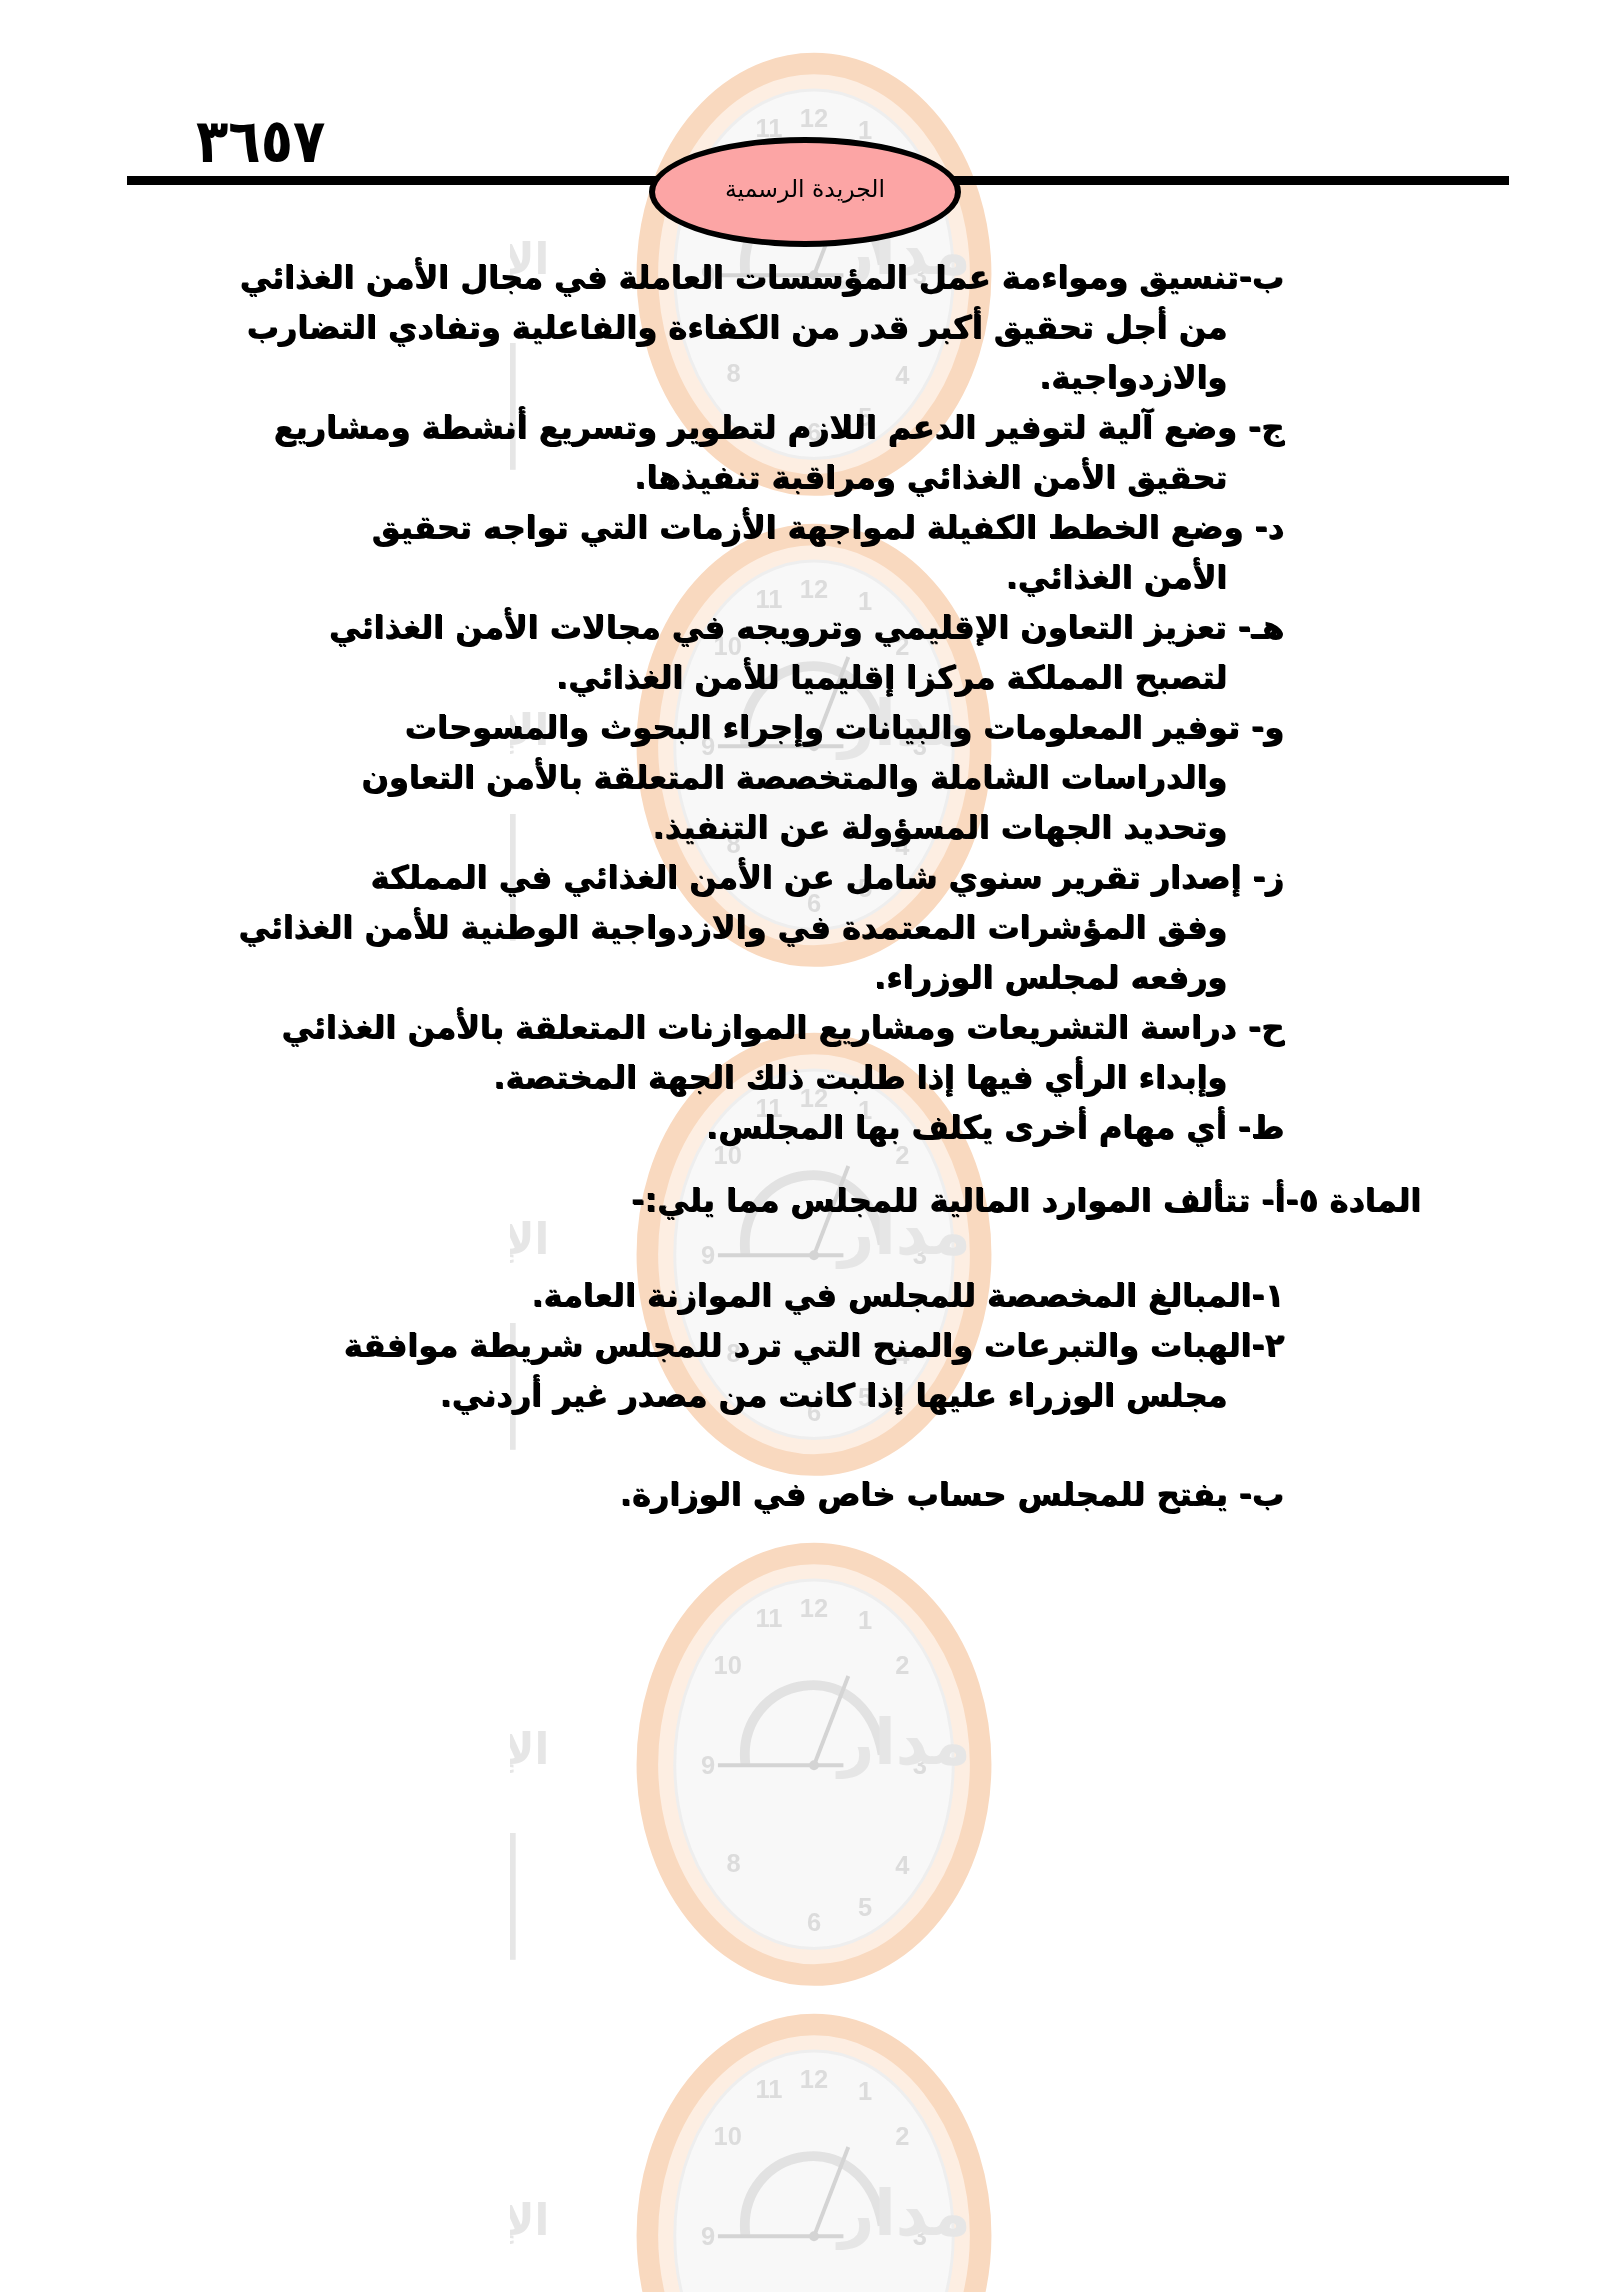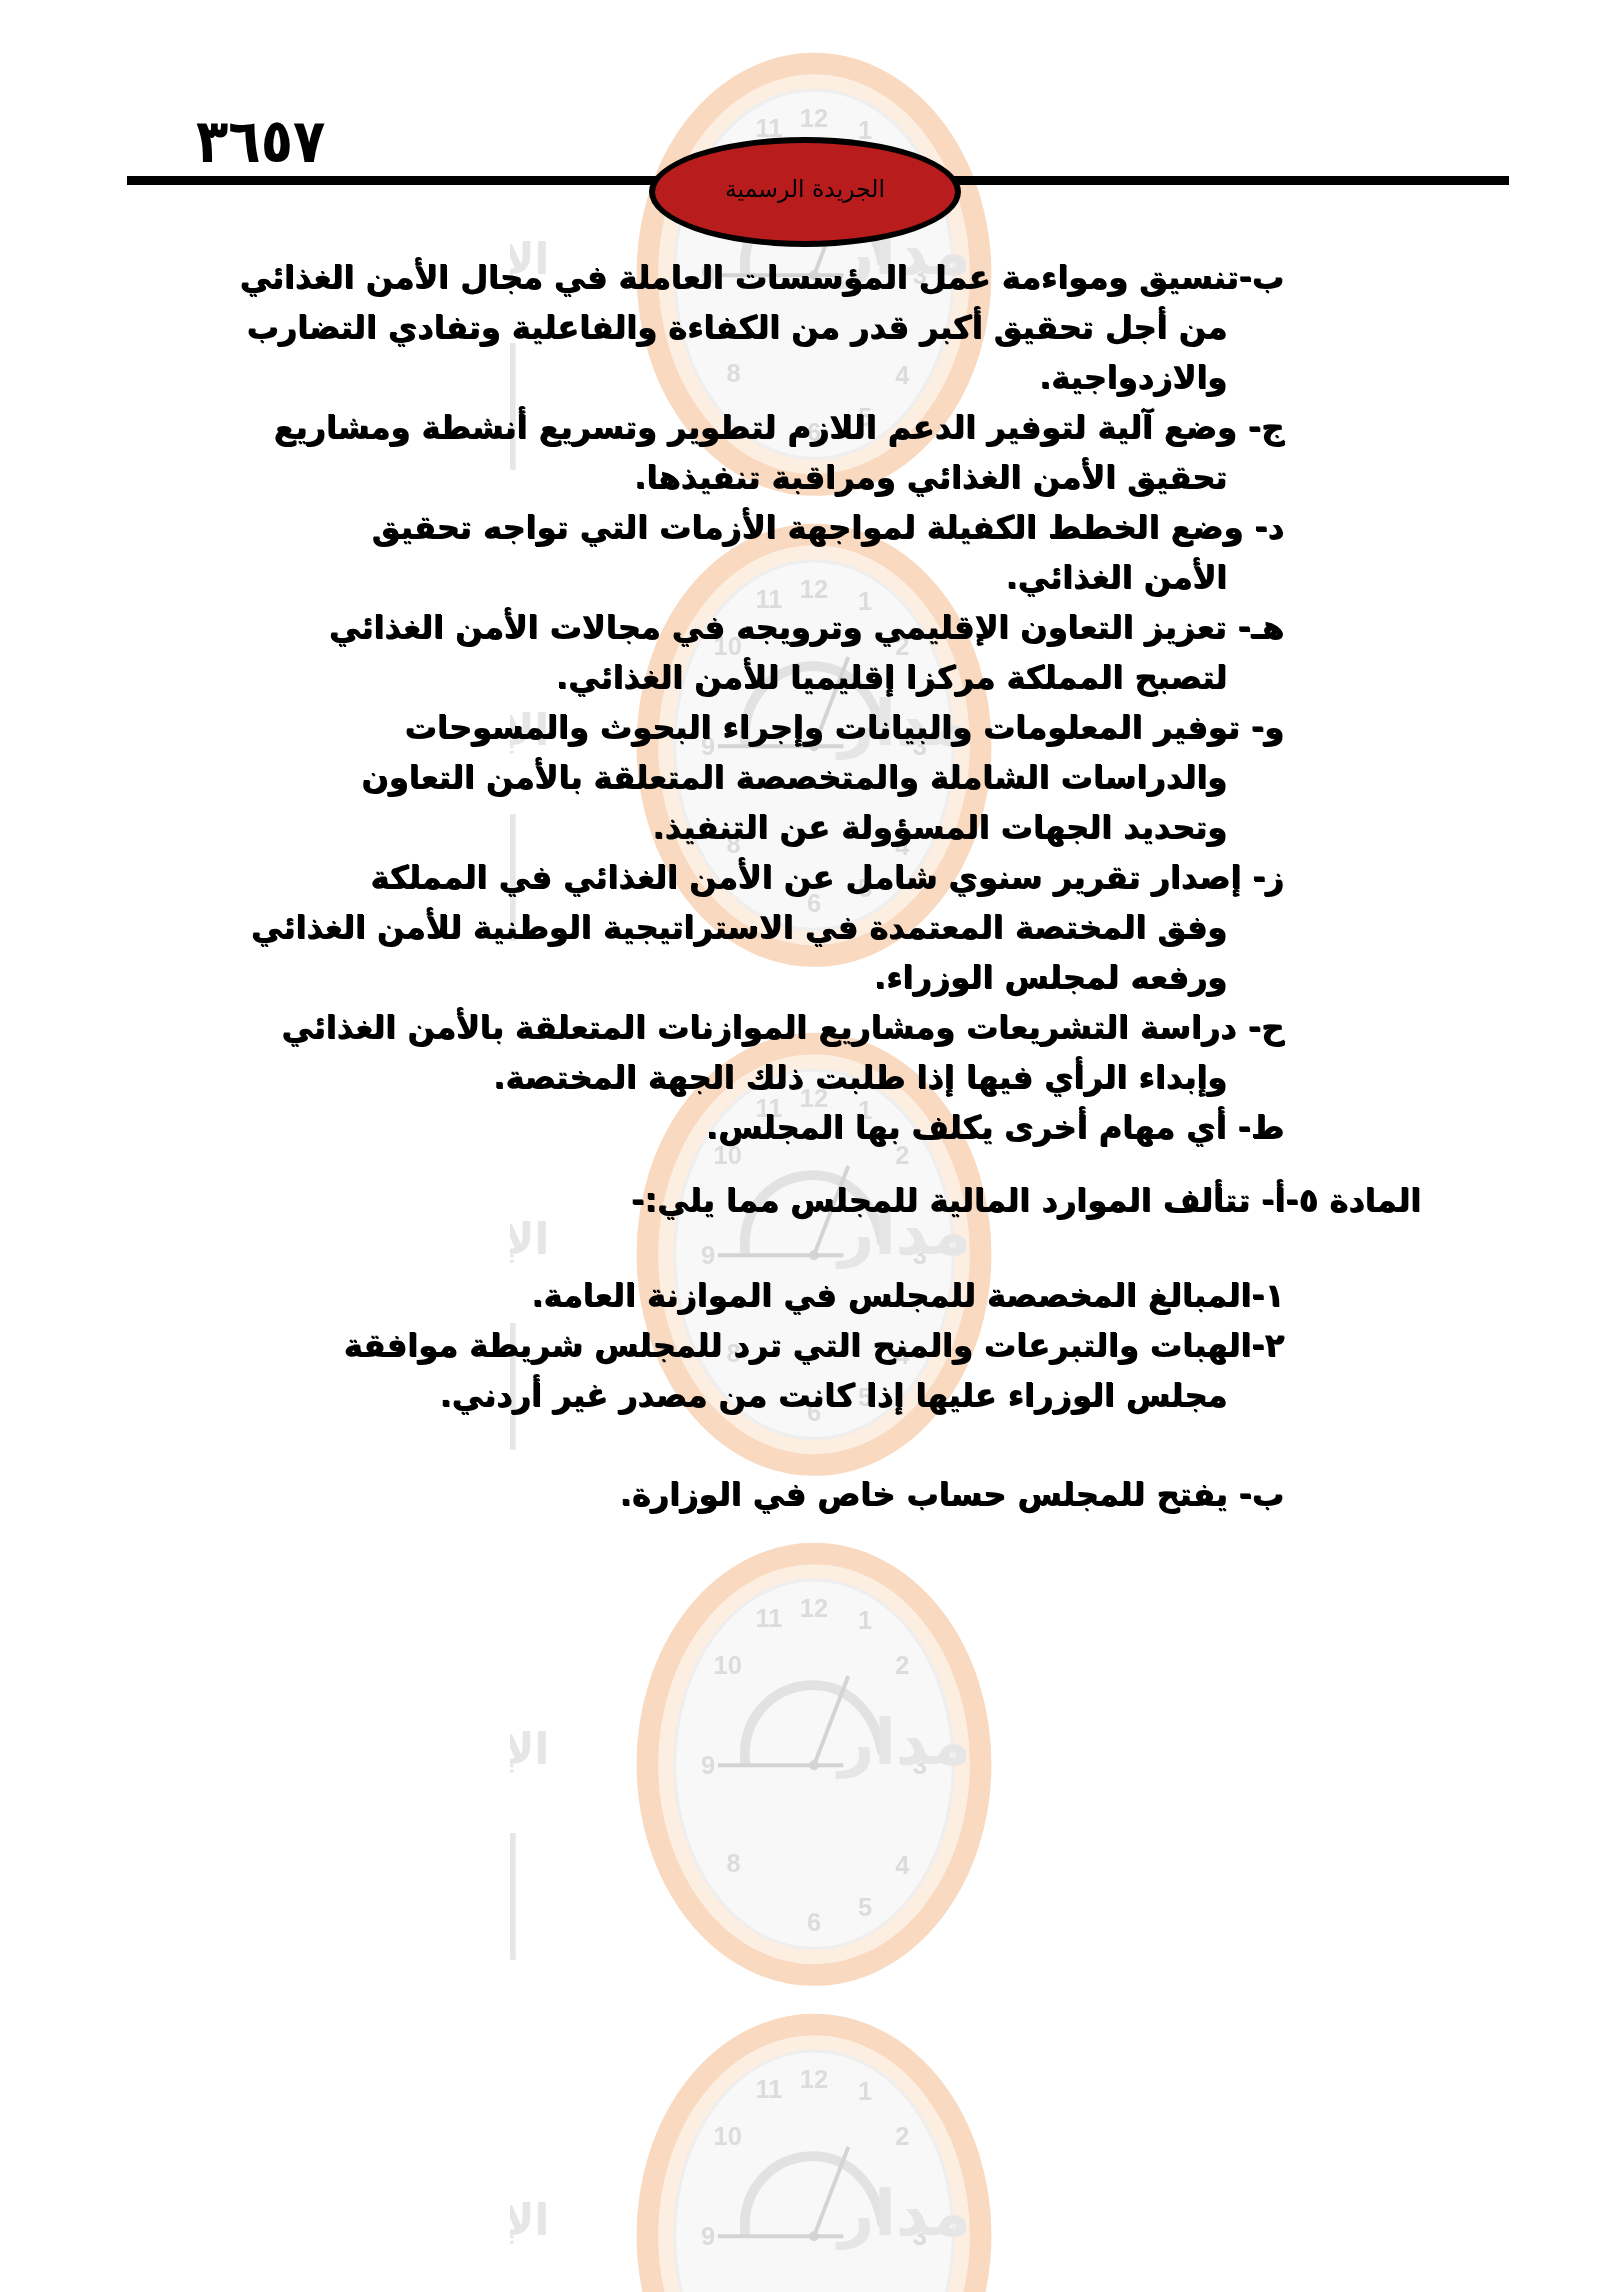--- a/index.html
+++ b/index.html
@@ -53,21 +53,21 @@
       z-index: 2;
     }
     .header-oval {
       position: absolute;
       left: 649px;
       top: 137px;
       width: 312px;
       height: 110px;
       border: 6.9px solid #000;
       border-radius: 50%;
-      background: #b91c1c;
+      background: #fca5a5;
       box-sizing: border-box;
       z-index: 3;
       display: flex;
       align-items: center;
       justify-content: center;
     }
     .header-oval span {
       font-family: "DejaVu Sans", sans-serif;
       font-size: 23.5px;
       font-weight: normal;
@@ -284,21 +284,21 @@
     </p>
 
     <p class="clause">
       <span class="line">و- توفير المعلومات والبيانات وإجراء البحوث والمسوحات</span>
       <span class="line cont">والدراسات الشاملة والمتخصصة المتعلقة بالأمن التعاون</span>
       <span class="line cont">وتحديد الجهات المسؤولة عن التنفيذ.</span>
     </p>
 
     <p class="clause">
       <span class="line">ز- إصدار تقرير سنوي شامل عن الأمن الغذائي في المملكة</span>
-      <span class="line cont">وفق المختصة المعتمدة في الاستراتيجية الوطنية للأمن الغذائي</span>
+      <span class="line cont">وفق المؤشرات المعتمدة في والازدواجية الوطنية للأمن الغذائي</span>
       <span class="line cont">ورفعه لمجلس الوزراء.</span>
     </p>
 
     <p class="clause">
       <span class="line">ح- دراسة التشريعات ومشاريع الموازنات المتعلقة بالأمن الغذائي</span>
       <span class="line cont">وإبداء الرأي فيها إذا طلبت ذلك الجهة المختصة.</span>
     </p>
 
     <p class="clause">
       <span class="line">ط- أي مهام أخرى يكلف بها المجلس.</span>

